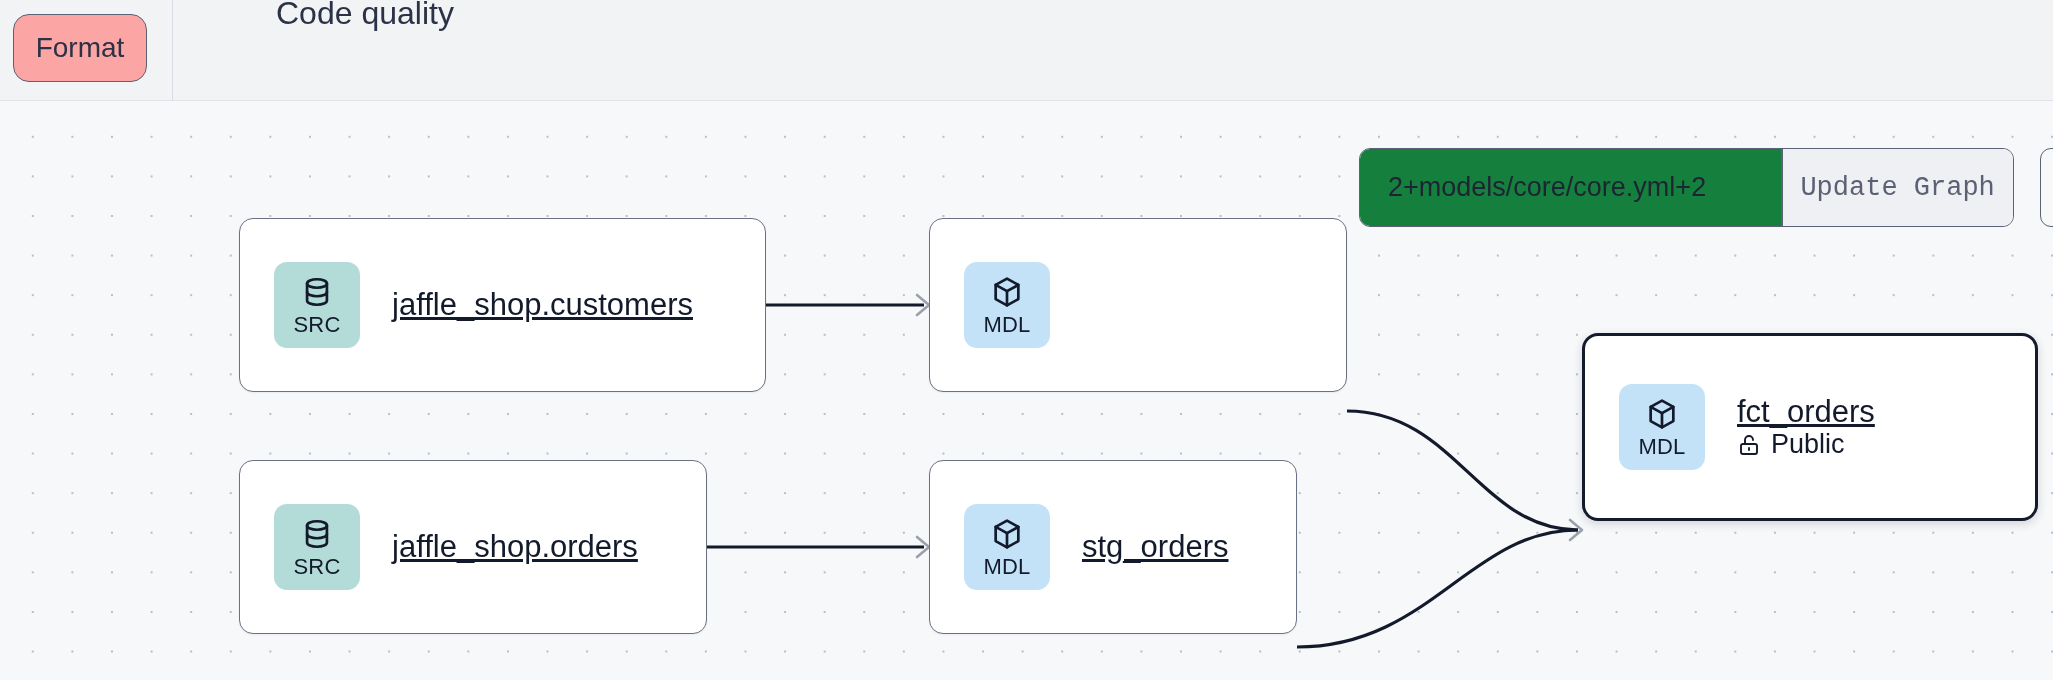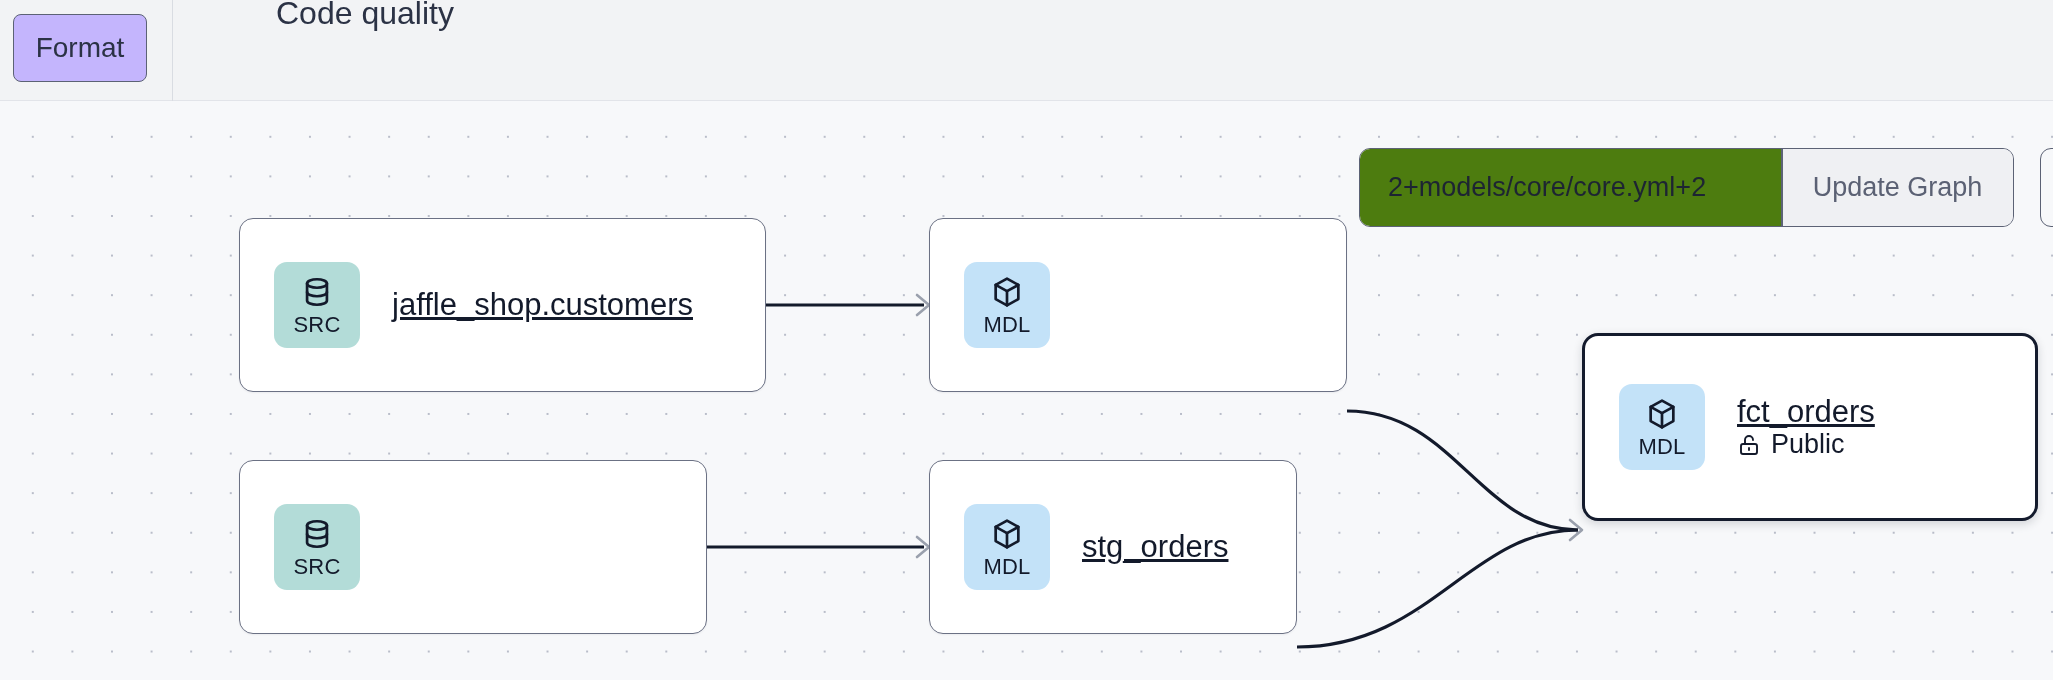--- a/index.html
+++ b/index.html
@@ -13,23 +13,23 @@
   
   .toolbar {
     position: absolute; left: 0; top: 0;
     width: 2053px; height: 101px;
     background: #f2f3f5;
     border-bottom: 1px solid #e2e4e9;
   }
   .format-btn {
     position: absolute; left: 13px; top: 14px;
     width: 134px; height: 68px;
-    background: #c4b5fd;
+    background: #fca5a5;
     border: 1.6px solid #5c6275;
-    border-radius: 8px;
+    border-radius: 16px;
     font-size: 28px;
     color: #2b3245;
     display: flex; align-items: center; justify-content: center;
     cursor: pointer;
   }
   .tb-divider {
     position: absolute; left: 172px; top: 0;
     width: 1px; height: 101px;
     background: #d9dce2;
   }
@@ -72,32 +72,32 @@
     height: 79px;
     display: flex; align-items: stretch;
     border: 1.6px solid #5c6275;
     border-radius: 11px;
     background: #ffffff;
     overflow: hidden;
   }
   .filter-input {
     width: 421px;
     border: none; outline: none;
-    background: #4d7c0f;
+    background: #15803d;
     font-family: "Liberation Sans", sans-serif;
     font-size: 27px;
     color: #1d2433;
     padding: 0 28px;
   }
   .filter-sep { width: 1.6px; background: #5c6275; }
   .update-btn {
     width: 230px;
     background: #eff0f3;
     border: none;
-    font-family: Liberation Sans, sans-serif;
+    font-family: Liberation Mono, monospace;
     font-size: 27px;
     color: #5b6174;
     cursor: pointer;
     display: flex; align-items: center; justify-content: center;
   }
   .side-panel-stub {
     position: absolute; left: 2040px; top: 47px;
     width: 80px; height: 79px;
     border: 1.6px solid #5c6275;
     border-radius: 11px;
@@ -189,20 +189,23 @@
   </div>
 
   <div class="node" style="left:239px; top:359px; width:468px; height:174px;">
     <div class="badge src">
       <svg width="34" height="34" viewBox="0 0 24 24" fill="none" stroke="#131a2b" stroke-width="1.9" stroke-linecap="round" stroke-linejoin="round">
         <ellipse cx="12" cy="6" rx="7" ry="3"></ellipse>
         <path d="M5 6v12c0 1.66 3.13 3 7 3s7-1.34 7-3V6"></path>
         <path d="M5 12c0 1.66 3.13 3 7 3s7-1.34 7-3"></path>
       </svg>
       <span class="badge-label">SRC</span>
+    </div>
+    <div class="node-text">
+      <span class="node-title">jaffle_shop.orders</span>
     </div>
   </div>
 
   <div class="node" style="left:929px; top:117px; width:418px; height:174px;">
     <div class="badge mdl">
       <svg width="34" height="34" viewBox="0 0 24 24" fill="none" stroke="#131a2b" stroke-width="1.9" stroke-linecap="round" stroke-linejoin="round">
         <path d="M12 2.6 20 7v10l-8 4.4L4 17V7z"></path>
         <path d="M4 7l8 4.4L20 7"></path>
         <path d="M12 11.4V21.4"></path>
       </svg>

